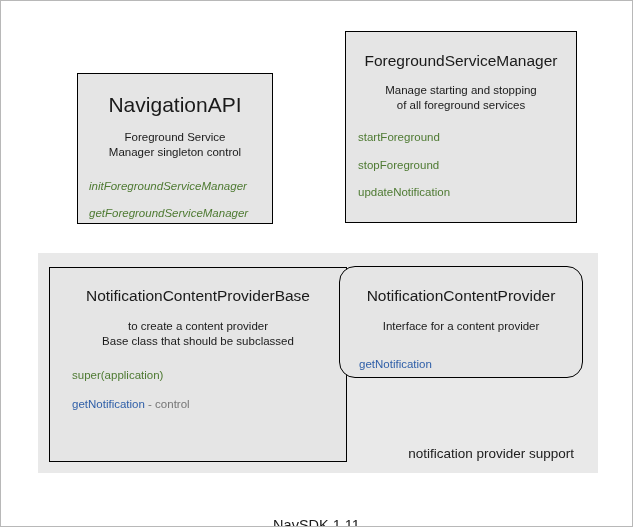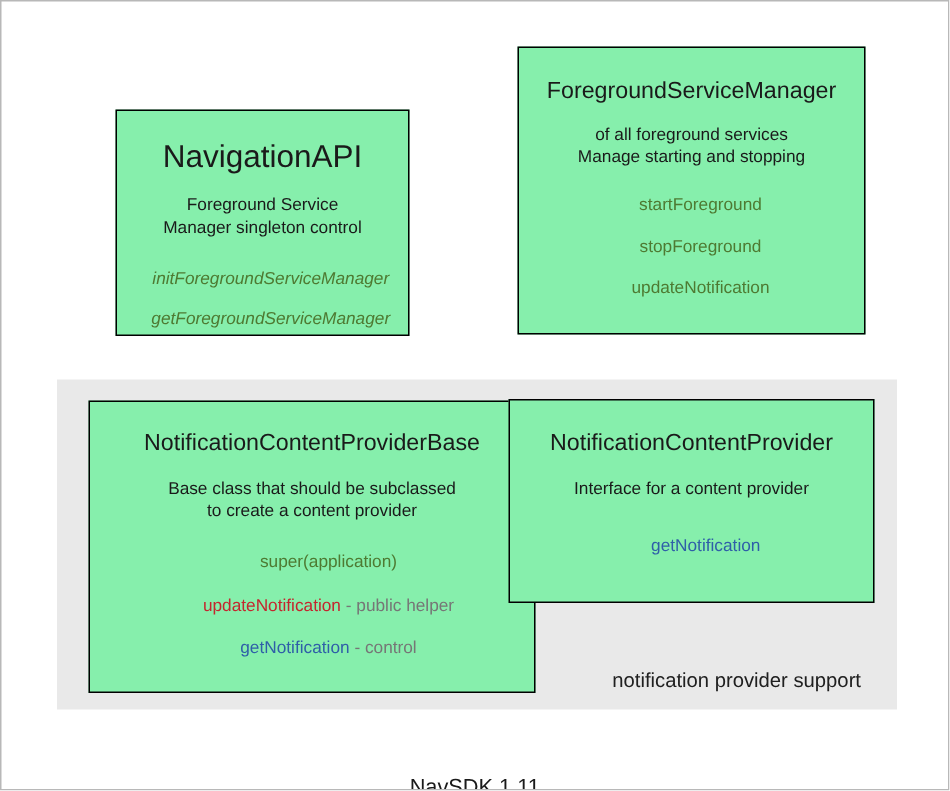--- a/index.html
+++ b/index.html
@@ -31,40 +31,39 @@
     position: absolute;
     font-size: 13.5px;
     color: #202020;
     white-space: nowrap;
     text-align: right;
   }
 
   
   .class-box {
     position: absolute;
-    background: #86efac;
+    background: #e5e5e5;
     border: 1.6px solid #000000;
     box-sizing: border-box;
   }
   .class-title {
     text-align: center;
     color: #1a1a1a;
     font-weight: 400;
     white-space: nowrap;
   }
   .class-desc {
     text-align: center;
     color: #1a1a1a;
     line-height: 1.28;
   }
   .member-list {
     margin: 0;
     padding: 0;
     list-style: none;
-    text-align: center;
   }
   .member {
     white-space: nowrap;
     line-height: 1.0;
   }
   .m-green { color: #4e7a32; }
   .m-red   { color: #c4262e; }
   .m-blue  { color: #2f5fa8; }
   .m-note  { color: #767676; }
 
@@ -86,29 +85,29 @@
   #box-foreground-service-manager .member { font-size: 11.5px; margin-bottom: 16px; }
 
   #panel-notification-support {
     left: 37px; top: 252px; width: 560px; height: 220px;
   }
   #panel-notification-support .group-label {
     right: 24px; bottom: 12px;
   }
 
   #box-notification-content-provider-base {
-    left: 48px; top: 266px; width: 298px; height: 195px; margin-left: 10px;
+    left: 48px; top: 266px; width: 298px; height: 195px;
   }
   #box-notification-content-provider-base .class-title { font-size: 15.5px; margin-top: 19px; }
   #box-notification-content-provider-base .class-desc  { font-size: 11.5px; margin-top: 14px; }
   #box-notification-content-provider-base .member-list { margin-top: 22px; padding-left: 22px; }
   #box-notification-content-provider-base .member { font-size: 11.5px; margin-bottom: 17px; }
 
   #box-notification-content-provider {
-    left: 338px; top: 265px; width: 244px; height: 136px;
+    left: 338px; top: 265px; width: 244px; height: 112px; border-radius: 16px;
   }
   #box-notification-content-provider .class-title { font-size: 15.5px; margin-top: 20px; }
   #box-notification-content-provider .class-desc  { font-size: 11.5px; margin-top: 14px; }
   #box-notification-content-provider .member-list { margin-top: 25px; padding-left: 19px; }
   #box-notification-content-provider .member { font-size: 11.5px; margin-bottom: 14px; }
 
   
   #diagram-footer {
     position: absolute;
     left: 0; right: 0;
@@ -140,48 +139,45 @@
       </li>
       <li class="member">
         <span class="m-green">getForegroundServiceManager</span><span class="m-note"></span>
       </li>
     </ul>
   </div>
 
   <div class="class-box" id="box-foreground-service-manager">
     <div class="class-title">ForegroundServiceManager</div>
     <div class="class-desc">
+      <div>Manage starting and stopping</div>
       <div>of all foreground services</div>
-      <div>Manage starting and stopping</div>
     </div>
     <ul class="member-list">
       <li class="member">
         <span class="m-green">startForeground</span><span class="m-note"></span>
       </li>
       <li class="member">
         <span class="m-green">stopForeground</span><span class="m-note"></span>
       </li>
       <li class="member">
         <span class="m-green">updateNotification</span><span class="m-note"></span>
       </li>
     </ul>
   </div>
 
   <div class="class-box" id="box-notification-content-provider-base">
     <div class="class-title">NotificationContentProviderBase</div>
     <div class="class-desc">
+      <div>to create a content provider</div>
       <div>Base class that should be subclassed</div>
-      <div>to create a content provider</div>
     </div>
     <ul class="member-list">
       <li class="member">
         <span class="m-green">super(application)</span><span class="m-note"></span>
-      </li>
-      <li class="member">
-        <span class="m-red">updateNotification</span><span class="m-note"> - public helper</span>
       </li>
       <li class="member">
         <span class="m-blue">getNotification</span><span class="m-note"> - control</span>
       </li>
     </ul>
   </div>
 
   <div class="class-box" id="box-notification-content-provider">
     <div class="class-title">NotificationContentProvider</div>
     <div class="class-desc">

